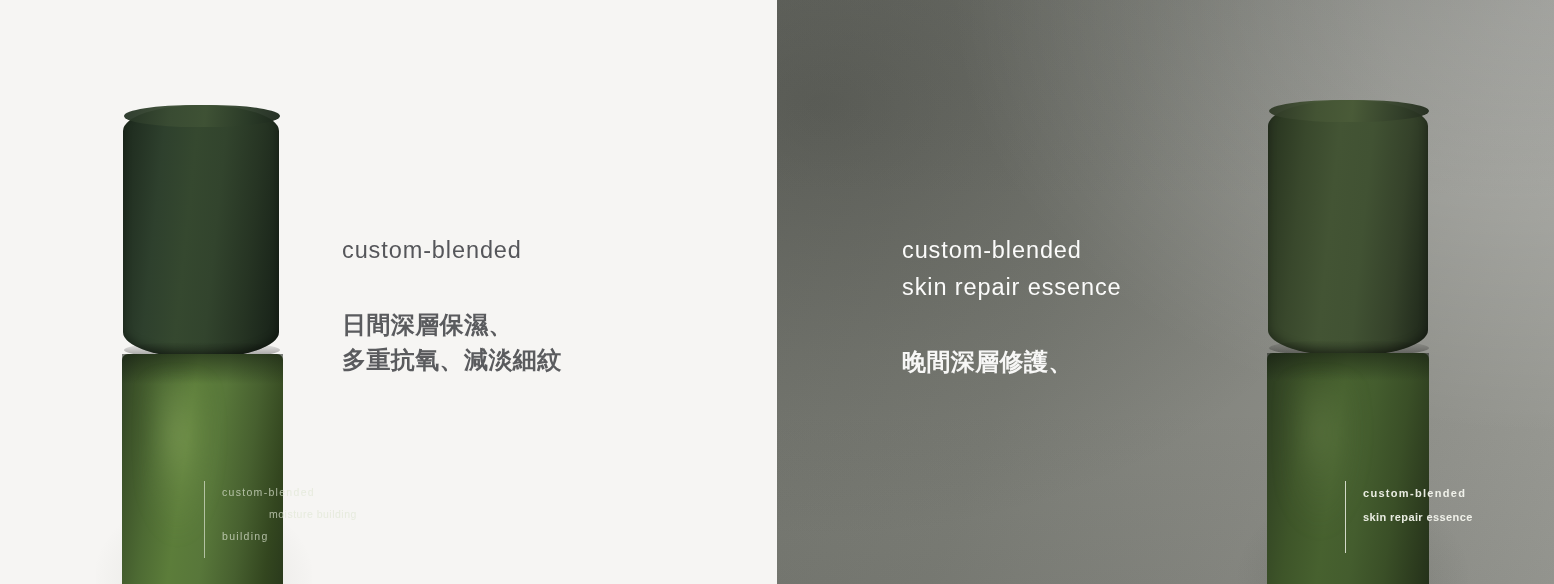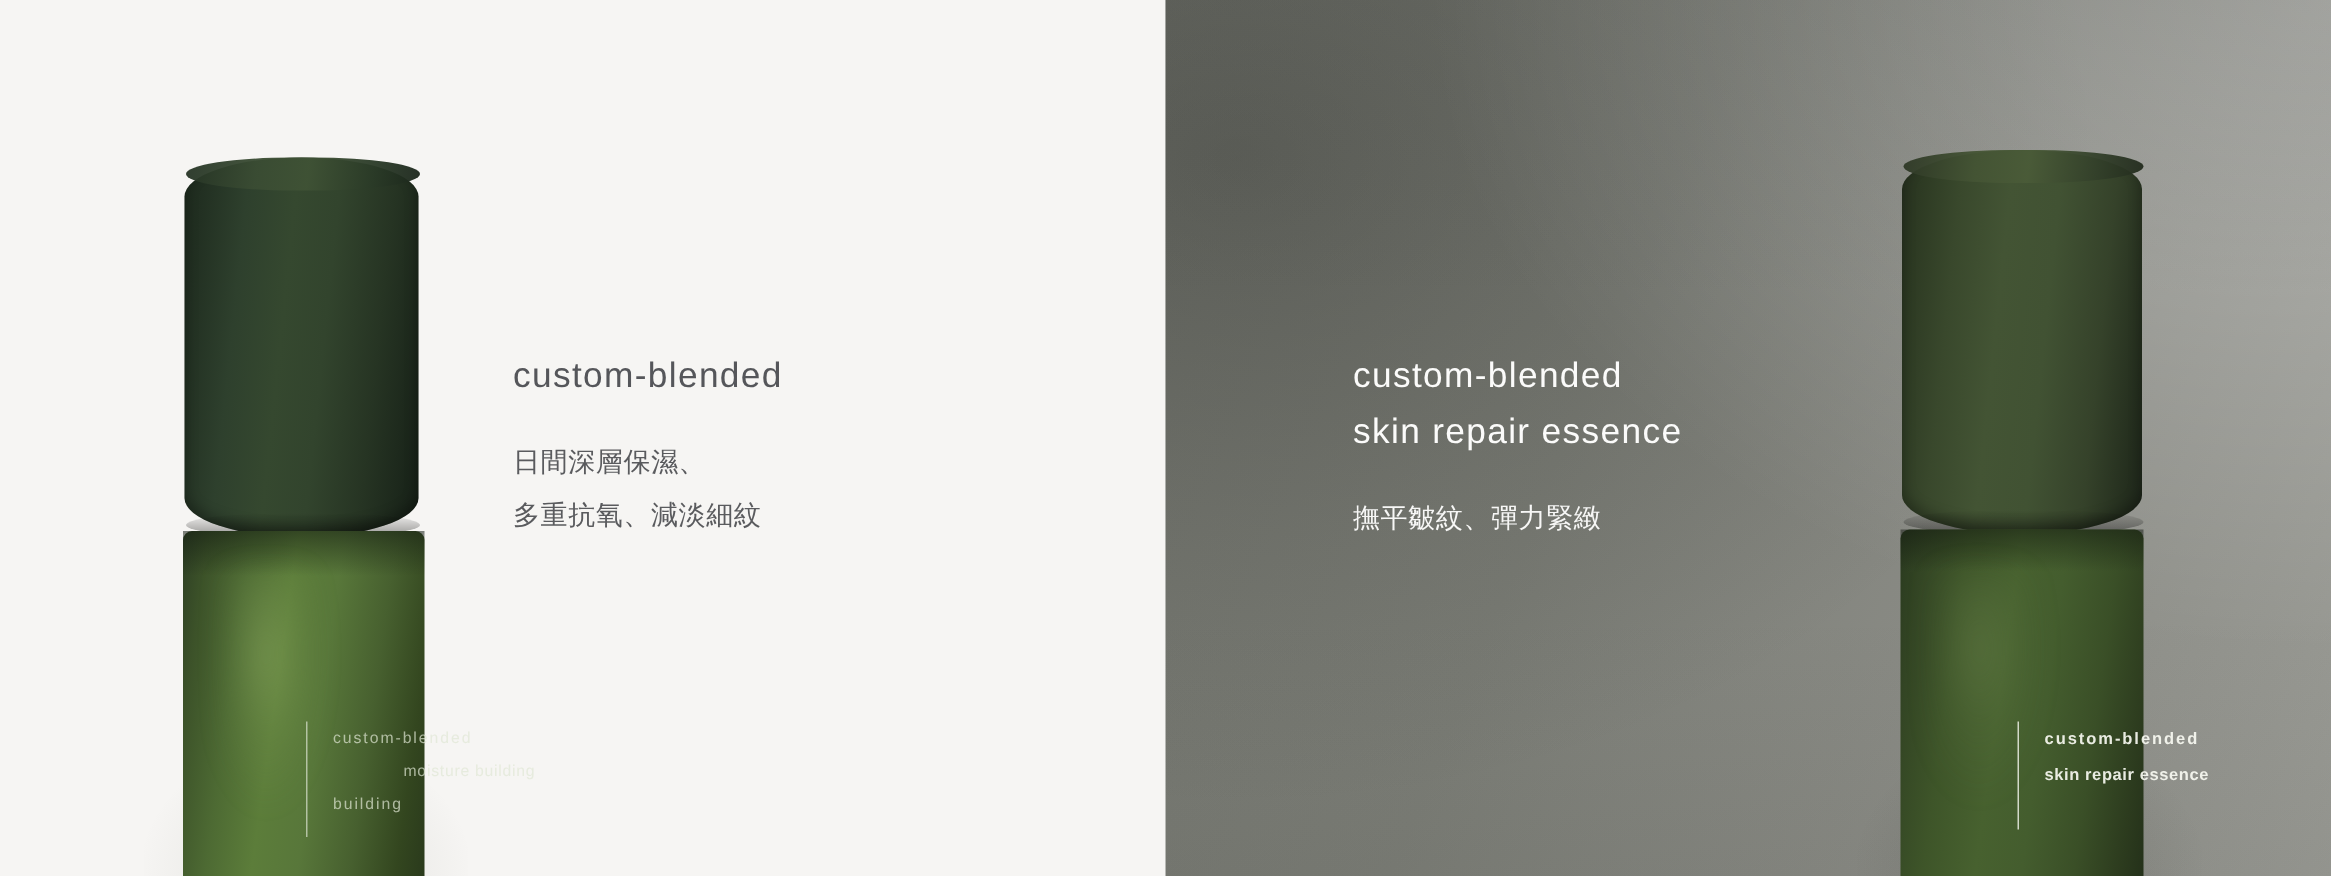--- a/index.html
+++ b/index.html
@@ -63,25 +63,25 @@
   #copy-right { left: 125px; top: 232px; }
 
   .heading {
     font-size: 23.5px;
     line-height: 37px;
     letter-spacing: 0.9px;
     font-weight: 400;
     white-space: nowrap;
   }
   .subcopy {
-    margin-top: 22px;
-    font-size: 18px;
+    margin-top: 38px;
+    font-size: 24px;
     line-height: 35px;
     letter-spacing: 0.4px;
-    font-weight: 400;
+    font-weight: 700;
     white-space: nowrap;
   }
   #copy-left .heading  { color: #55565a; }
   #copy-left .subcopy  { color: #5a5b5e; }
   #copy-right .heading { color: #fbfbfa; }
   #copy-right .subcopy { color: #f7f7f6; }
 
   
   .bottle { position: absolute; z-index: 4; }
   .cap, .body { position: absolute; }
@@ -303,19 +303,19 @@
         <div>skin repair essence</div>
       </div>
     </div>
 
     <div class="copy" id="copy-right">
       <div class="heading">
         <div>custom-blended</div>
         <div>skin repair essence</div>
       </div>
       <div class="subcopy">
-        <div>撫平皺紋、彈力緊緻</div>
+        <div>晚間深層修護、</div>
       </div>
     </div>
 
   </div>
 
 </div>
 
 </body></html>

